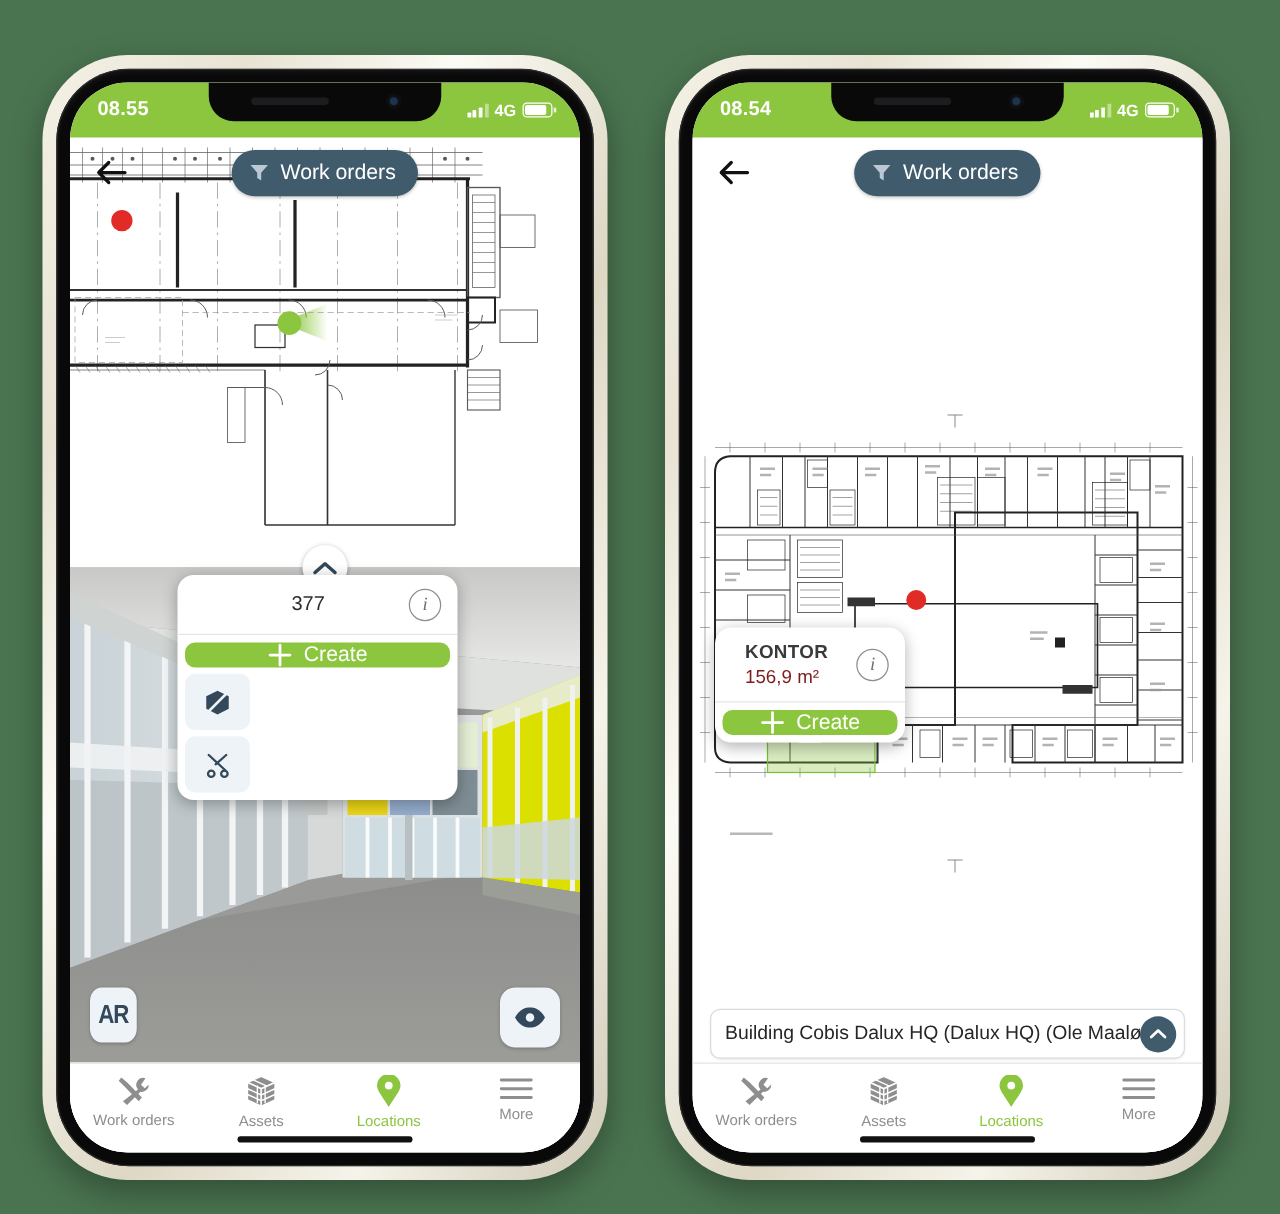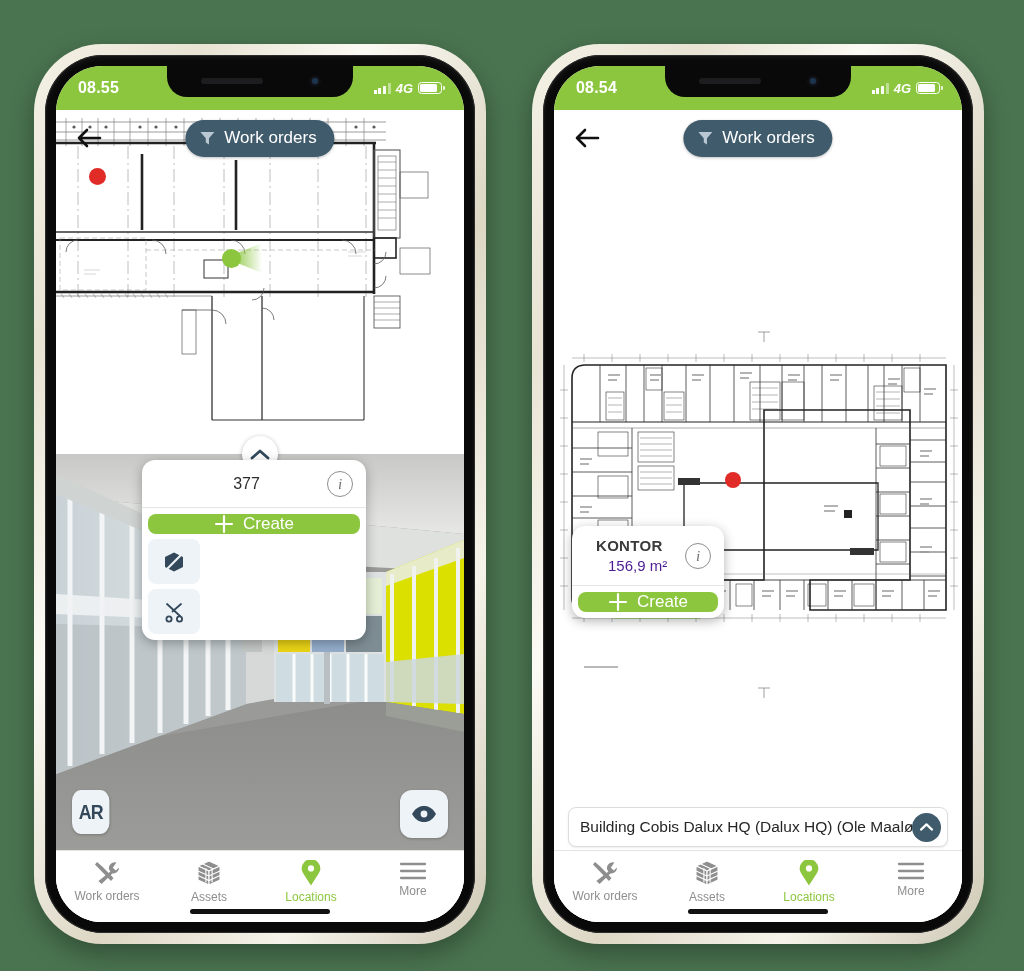--- a/index.html
+++ b/index.html
@@ -58,21 +58,21 @@
 
   
   .statusbar {
     position: absolute; left: 0; right: 0; top: 0; height: 44px;
     background: #8cc63f; z-index: 30;
     display: flex; align-items: center; justify-content: space-between;
     padding: 0 22px;
     color: #fff;
   }
   .clock { font-size: 16px; font-weight: bold; letter-spacing: .2px; }
-  .st-right { display: flex; align-items: center; gap: 5px; font-style: italic; }
+  .st-right { display: flex; align-items: center; gap: 5px; }
   .bars { display: flex; align-items: flex-end; gap: 1.6px; height: 11px; }
   .bars i { display: block; width: 3px; background: #fff; border-radius: .5px; }
   .bars i:nth-child(1){ height:4px; }
   .bars i:nth-child(2){ height:6px; }
   .bars i:nth-child(3){ height:8px; opacity:.95; }
   .bars i:nth-child(4){ height:11px; opacity:.45; }
   .net { font-size: 13px; font-weight: bold; }
   .batt {
     width: 24px; height: 12px; border: 1.6px solid #fff; border-radius: 3.5px;
     position: relative; display: flex; align-items: center; padding: 1.4px;
@@ -140,21 +140,21 @@
     position:absolute; background:#fff; border-radius:13px;
     box-shadow:0 3px 12px rgba(0,0,0,.3); z-index:28; overflow:hidden;
   }
   .popup-head {
     display:flex; align-items:center; padding:11px 13px 10px 24px;
     border-bottom:1px solid #e6e6e6; min-height:42px;
   }
   .popup-title-wrap { flex:1; }
   .pt-center { text-align:center; font-size:16px; color:#2d2d2d; }
   .pt-name { font-size:15px; font-weight:bold; color:#3a3a3a; letter-spacing:.3px; line-height:1.25; }
-  .pt-sub  { font-size:15px; color:#4c1d95; line-height:1.3;margin-left:12px; }
+  .pt-sub  { font-size:15px; color:#7f1d1d; line-height:1.3; }
   .infobtn {
     width:26px; height:26px; border-radius:50%; border:1.5px solid #8e8e8e;
     display:flex; align-items:center; justify-content:center;
     color:#6f6f6f; font-size:15px; font-style:italic;
     font-family:"Liberation Serif",serif; flex:none;
   }
   .popup-actions { display:flex; gap:5px; padding:6px;flex-direction:column; }
   .create {
     flex:1; background:#8cc63f; color:#fff; border:none; border-radius:8px;
     height:45px; display:flex; align-items:center; justify-content:center; gap:9px;
@@ -861,21 +861,21 @@
             </svg>
           </div>
           <div class="pill">
             <svg width="18" height="18" viewBox="0 0 18 18">
               <path d="M2 3 H16 L10.6 9.2 V15.4 L7.4 13.4 V9.2 Z" fill="#b9c8d2"></path>
             </svg>
             <span>Work orders</span>
           </div>
         </div>
 
-        <div class="popup" style="left:18px; top:416px; width:152px;">
+        <div class="popup" style="left:18px; top:392px; width:152px;">
           <div class="popup-head">
             <div class="popup-title-wrap">
               <div class="pt-name">KONTOR</div>
               <div class="pt-sub">156,9 m²</div>
             </div>
             <div class="infobtn">i</div>
           </div>
           <div class="popup-actions">
             <button class="create">
               <svg width="20" height="20" viewBox="0 0 20 20">

